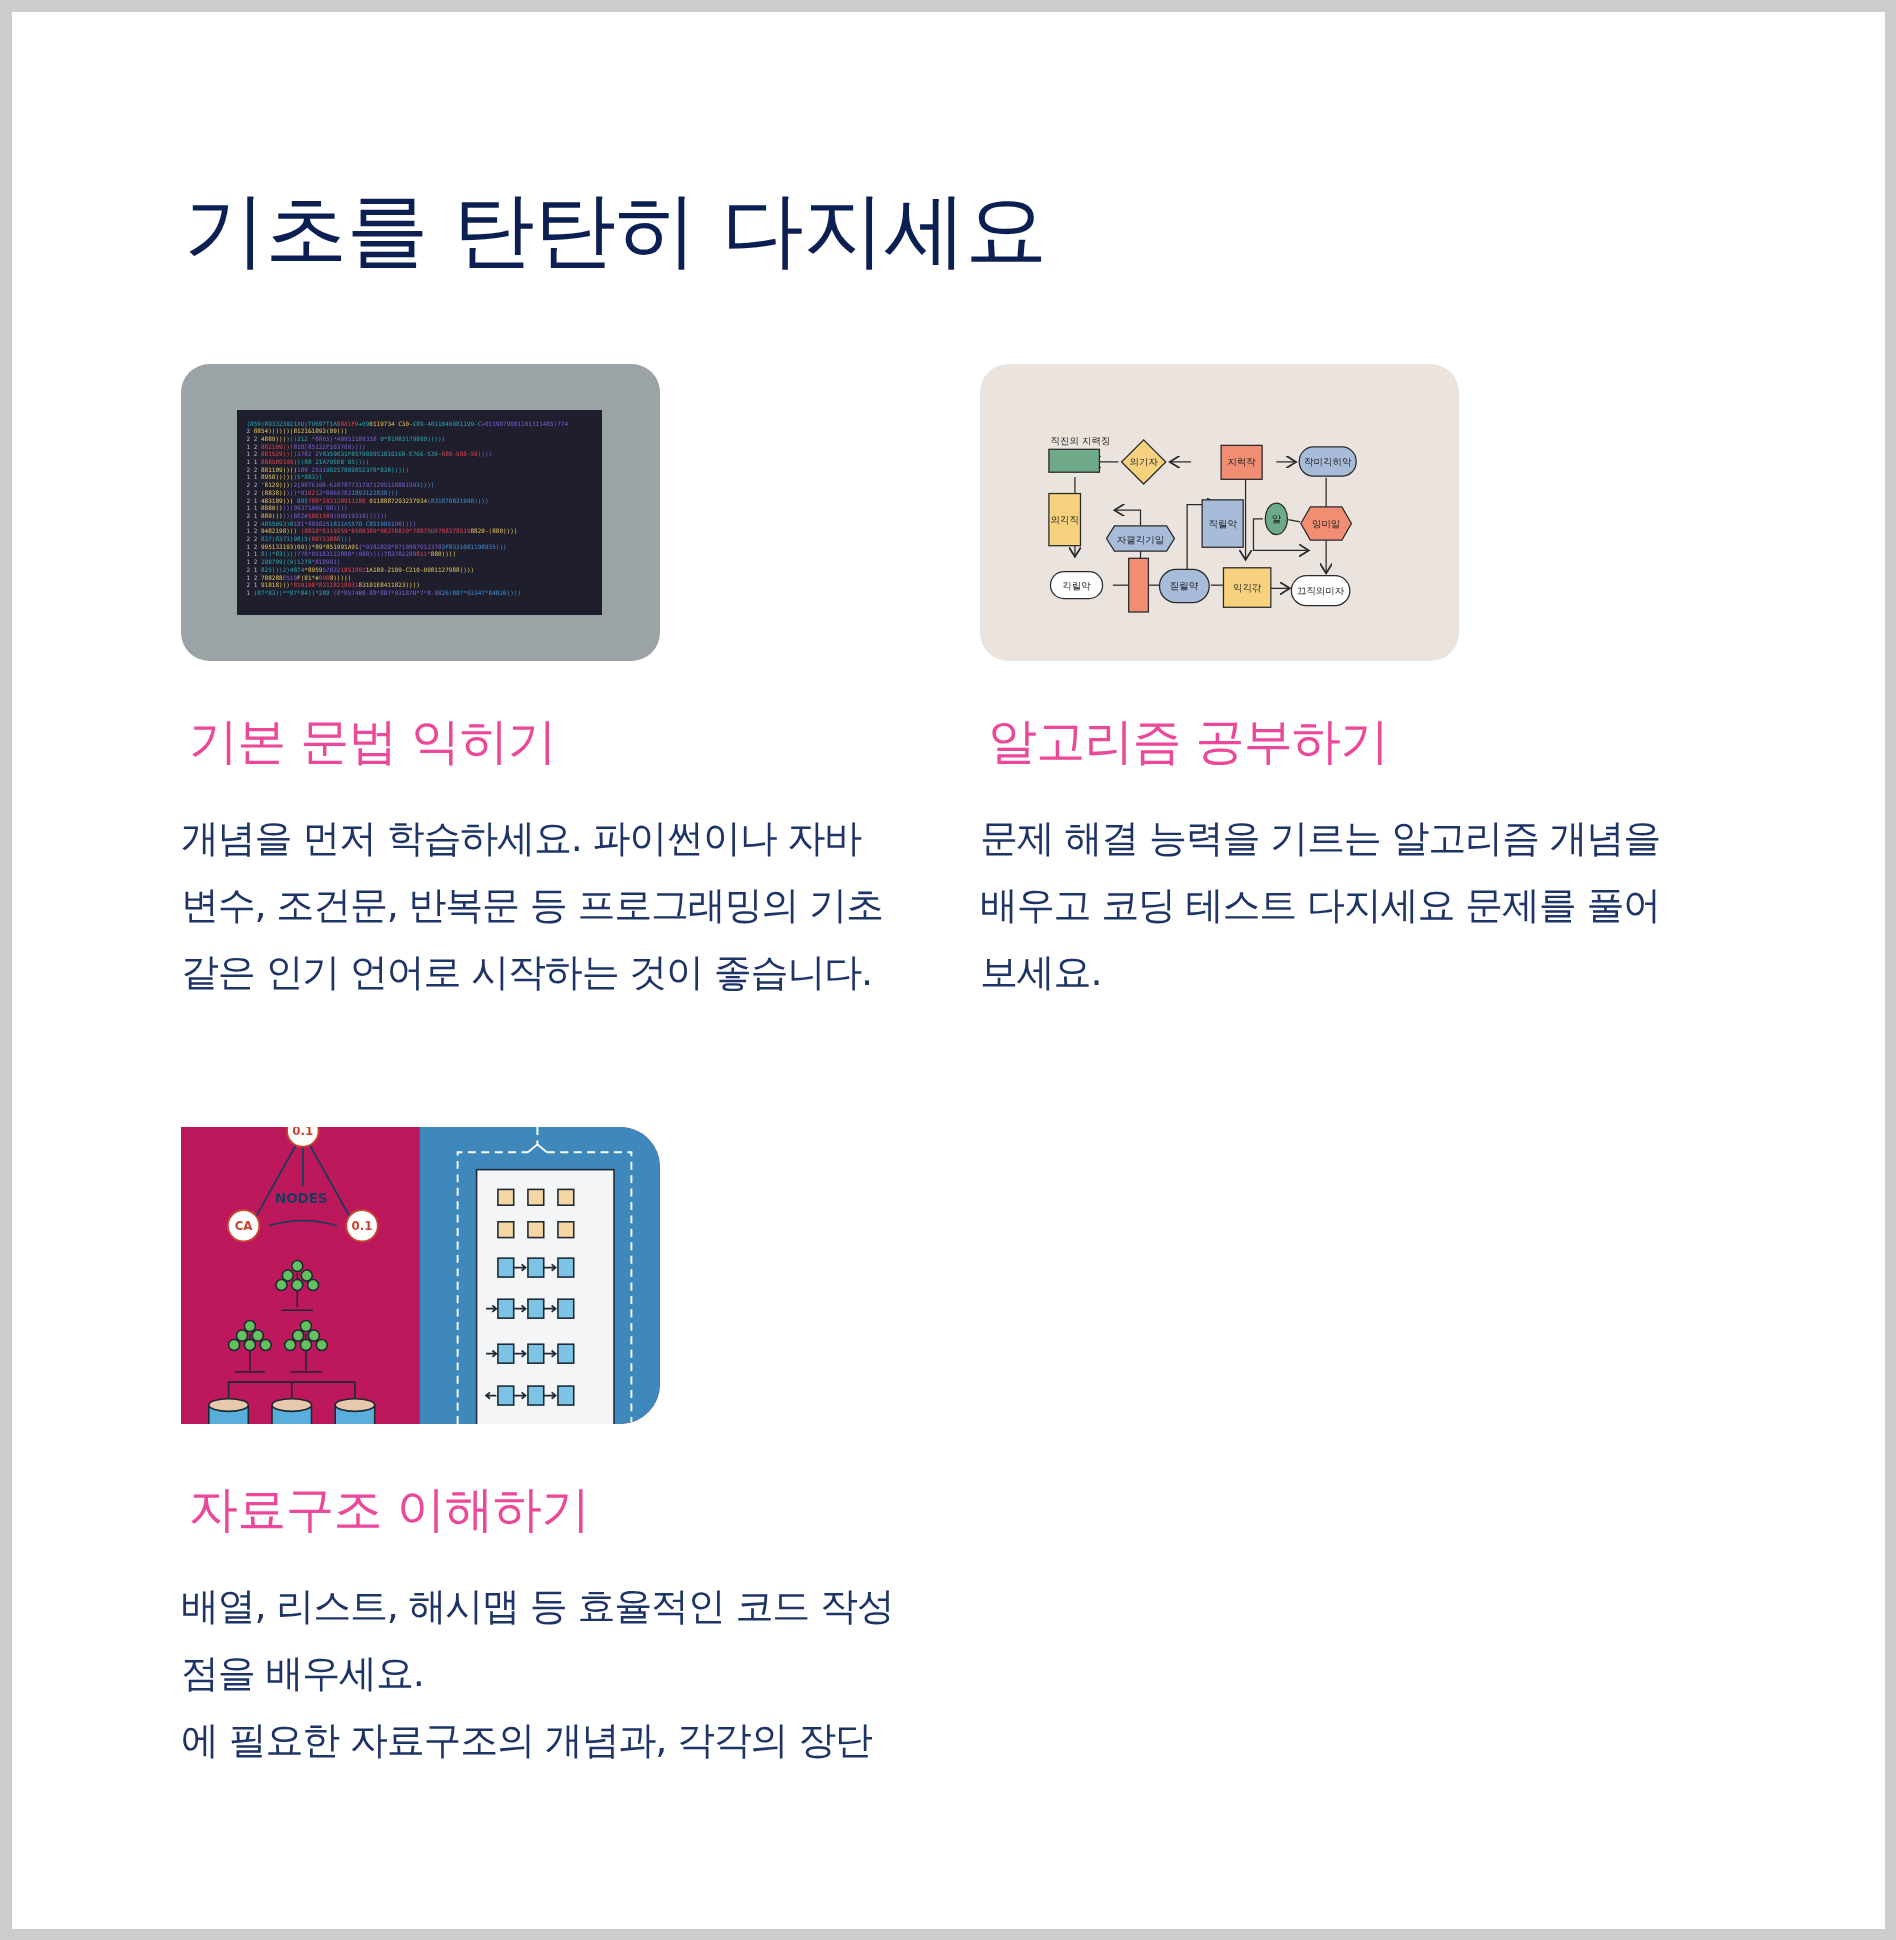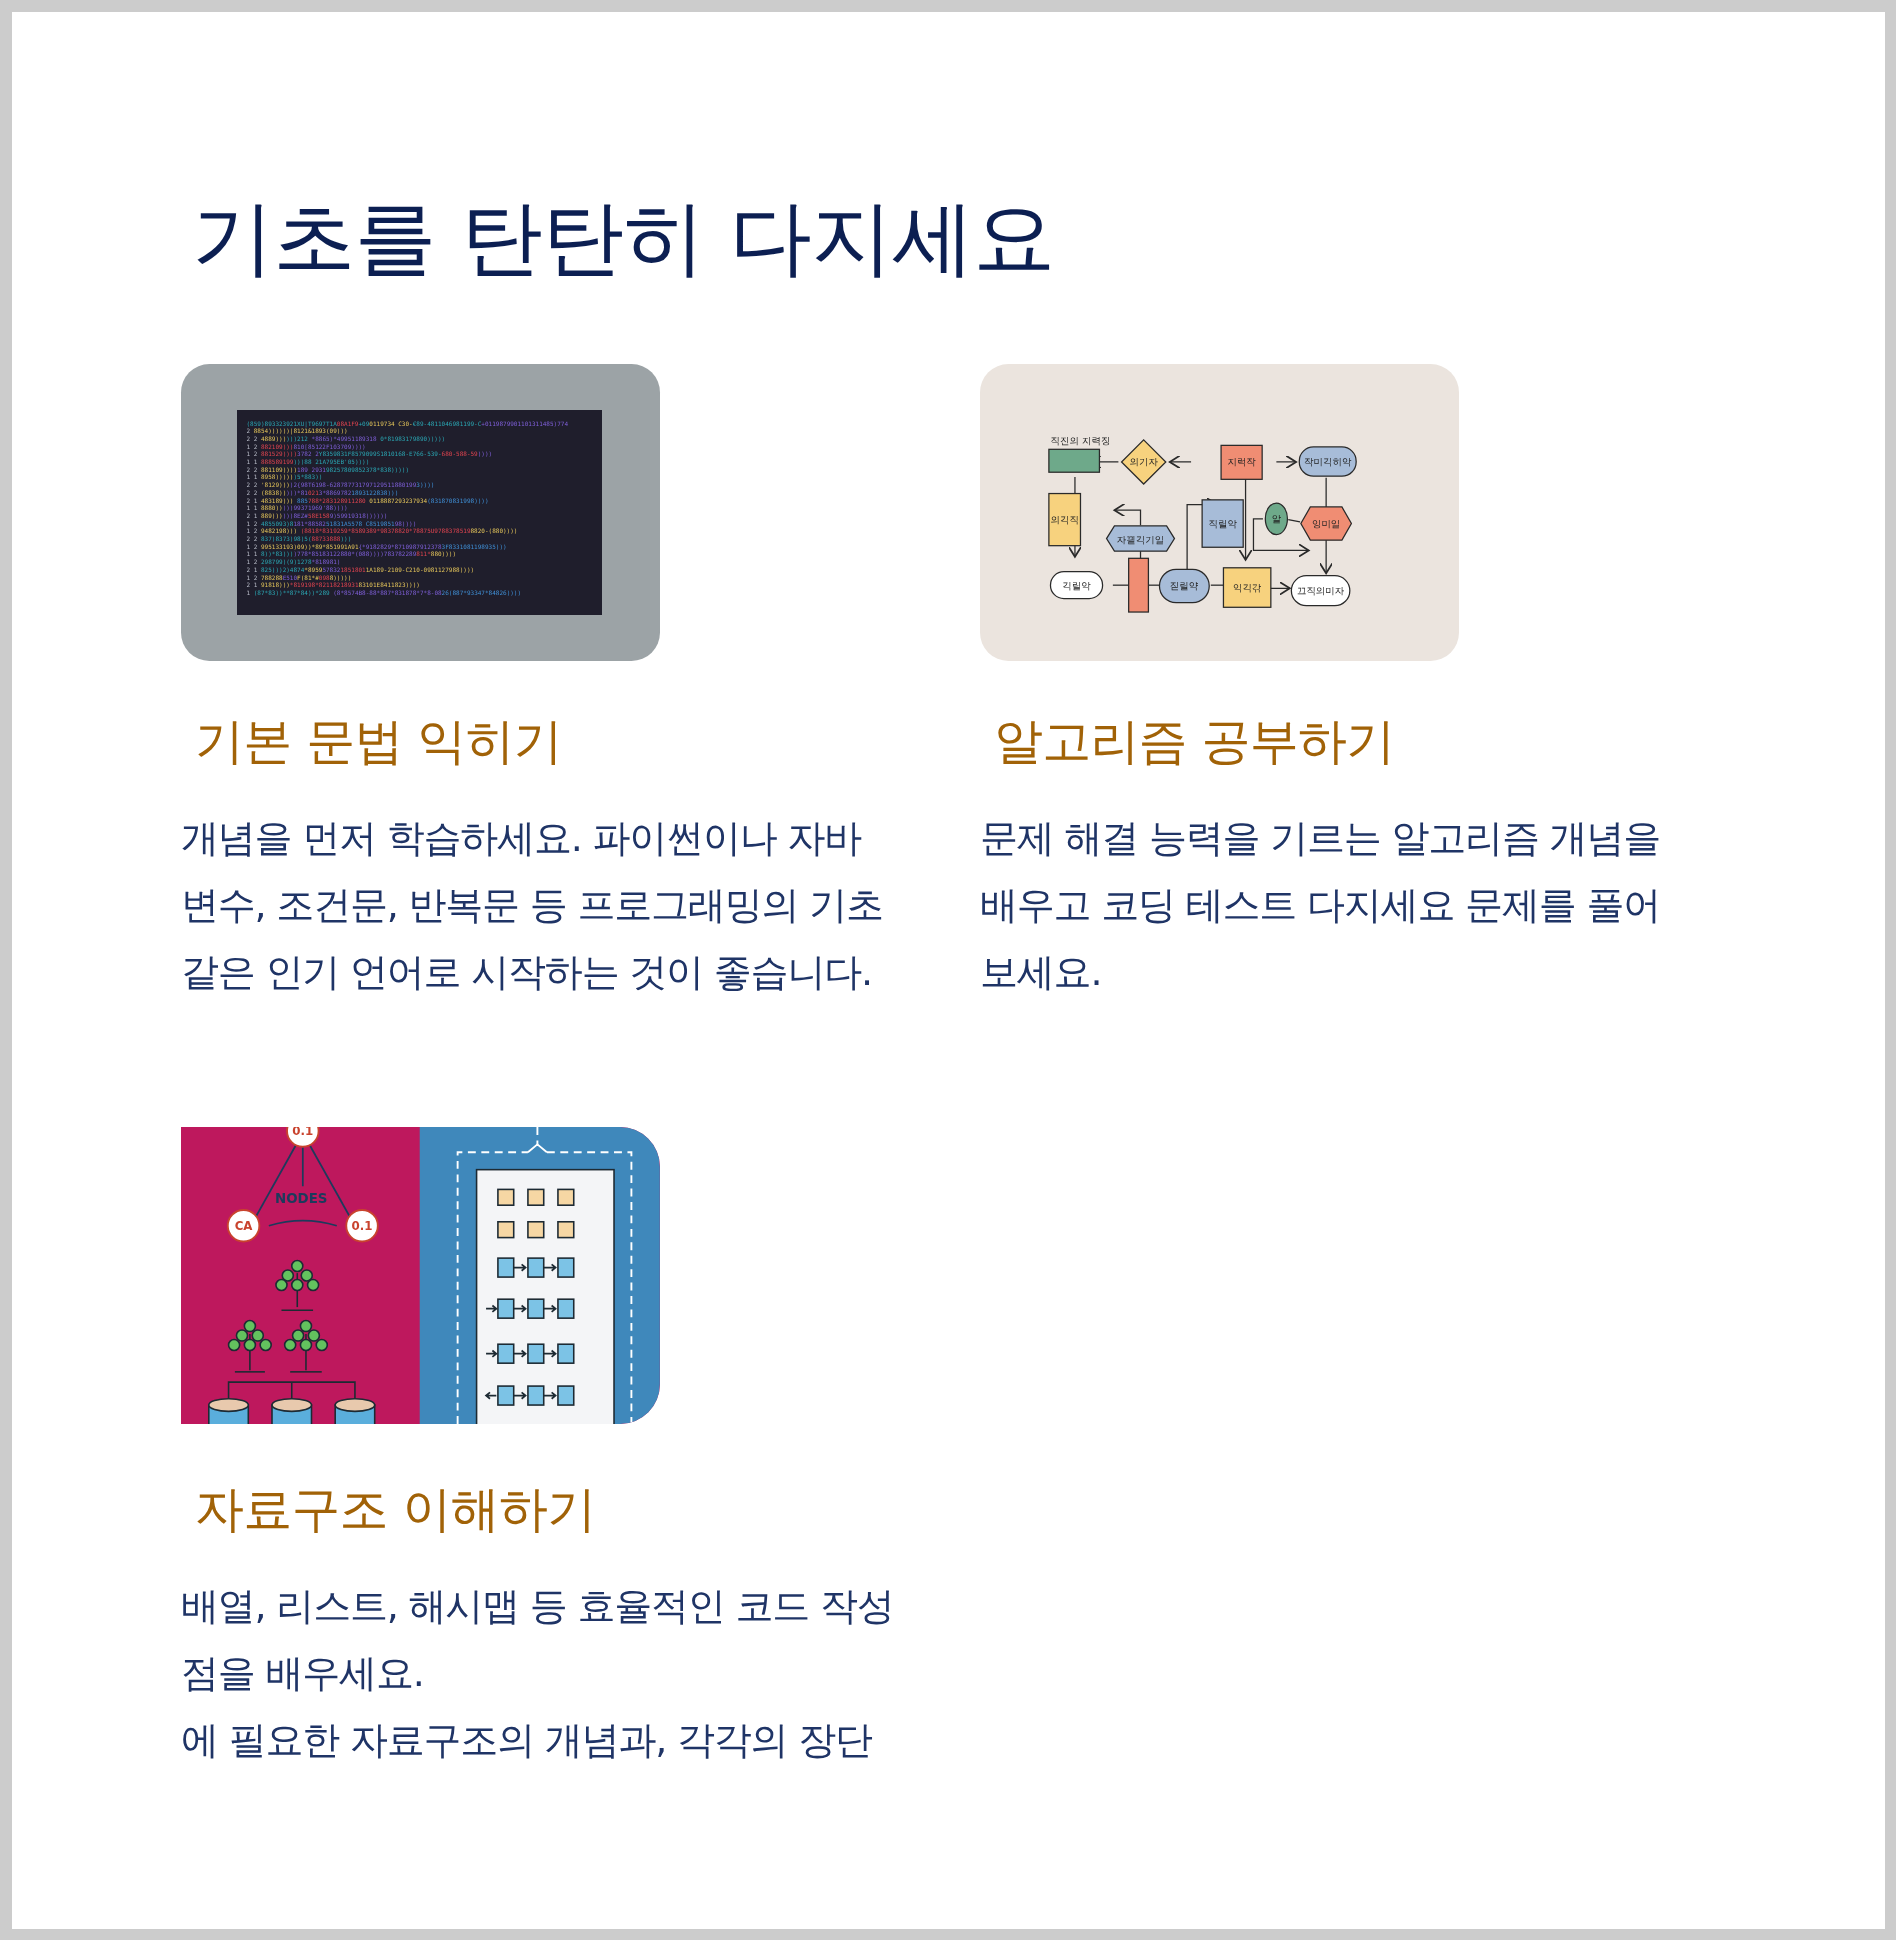--- a/index.html
+++ b/index.html
@@ -9,36 +9,36 @@
     font-family: "DejaVu Sans", "Liberation Sans", sans-serif;
     position: relative; overflow: hidden;
   }
   .page {
     position: absolute; left: 12px; top: 12px;
     width: 1873px; height: 1917px;
     background: #ffffff;
   }
   .main-title {
     position: absolute; left: 172px; top: 162px;
-    margin: 8px;
+    margin: 0;
     font-size: 82px; font-weight: 400; letter-spacing: -0.8px;
     color: #0c1f52; line-height: 111px; white-space: nowrap;
   }
   .card { position: absolute; width: 743px; }
   .card-1 { left: 169px; top: 352px; }
   .card-2 { left: 968px; top: 352px; }
   .card-3 { left: 169px; top: 1115px; }
   .thumb {
     position: relative; width: 479px; height: 297px;
     border-radius: 28.4px; overflow: hidden;
   }
   .card-title {
-    margin: 14px; margin-top: 49px;
+    margin: 8px; margin-top: 49px;
     font-size: 49px; font-weight: 400; letter-spacing: -0.8px;
-    color: #a16207; line-height: 63px; white-space: nowrap;
+    color: #ec4899; line-height: 63px; white-space: nowrap;
   }
   .card-3 .card-title { margin-top: 54px; }
   .card-desc {
     margin: 0; margin-top: 32px;
     font-size: 38px; line-height: 67px; letter-spacing: -1.2px;
     color: #1f3466; width: 739px;
   }
   .card-desc span { display: block; white-space: nowrap; }
 
   

